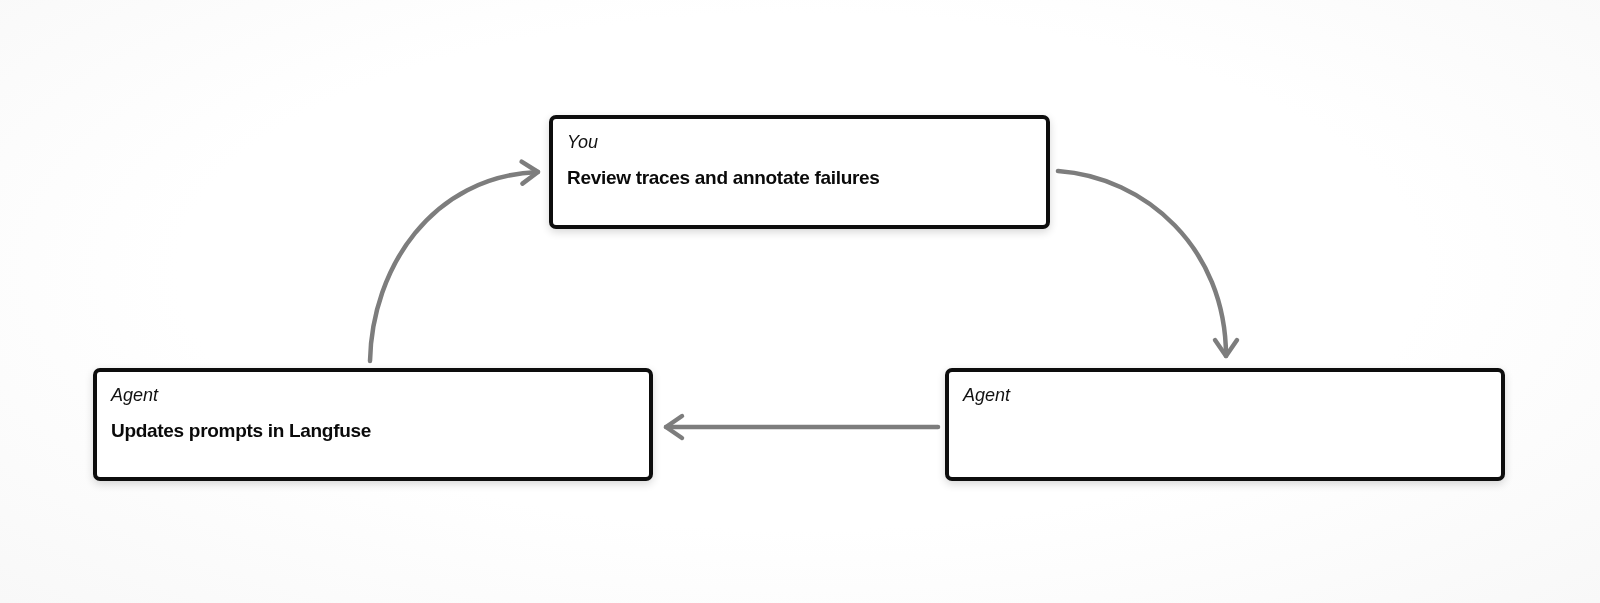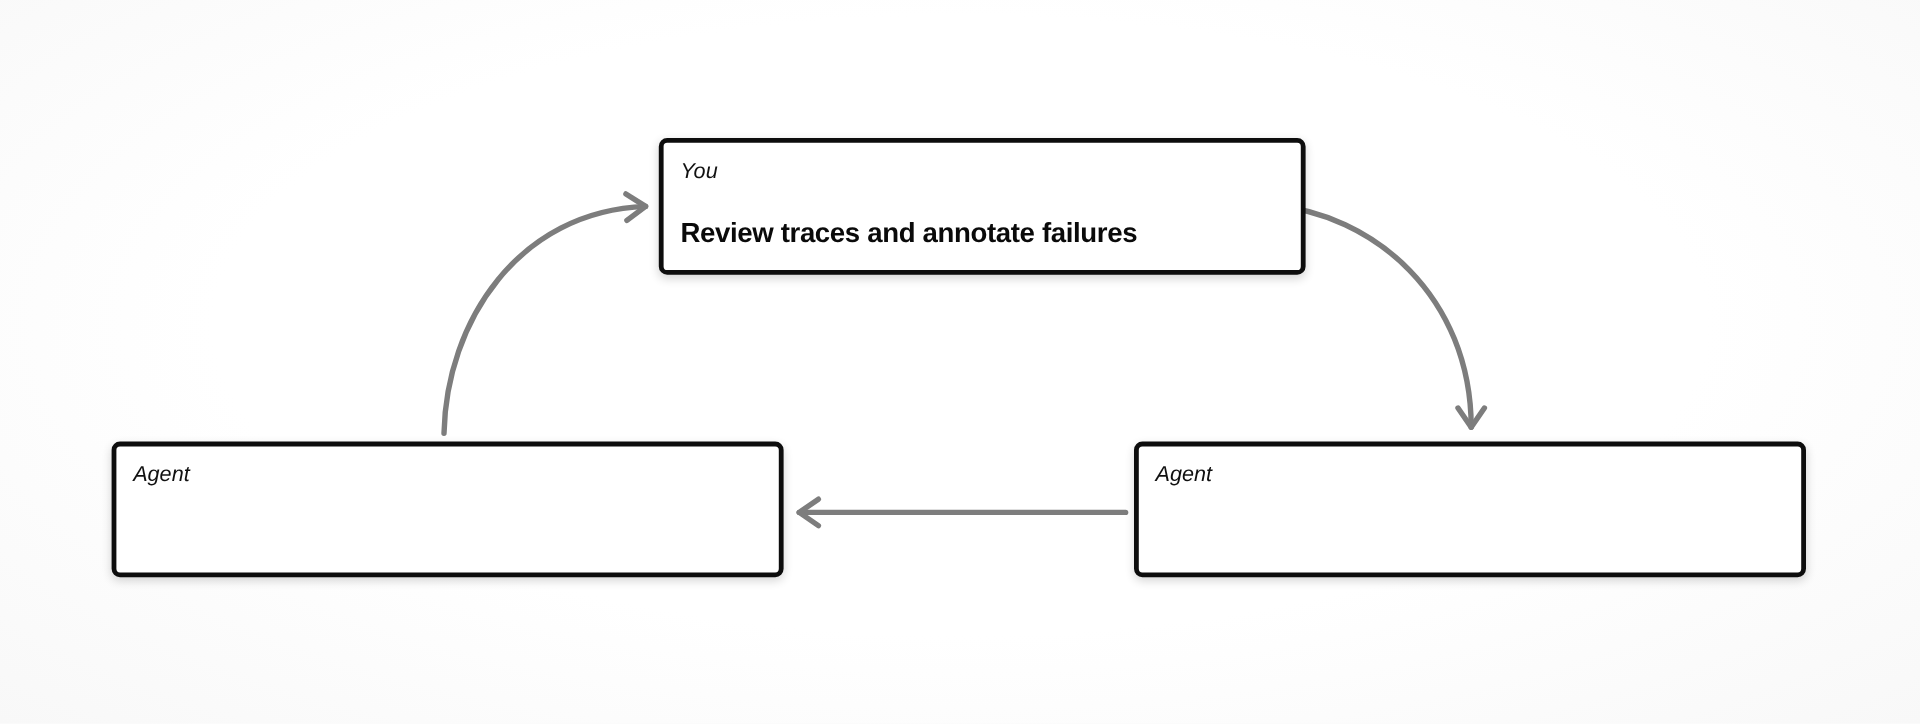--- a/index.html
+++ b/index.html
@@ -24,33 +24,33 @@
   }
   .node {
     position: absolute;
     box-sizing: border-box;
     background: #ffffff;
     border: 4px solid #0d0d0d;
     border-radius: 7px;
     box-shadow: 0 3px 8px rgba(0,0,0,0.16);
     padding: 12px 14px;
   }
-  .node-top   { left: 549px; top: 115px; width: 539px; height: 114px; }
+  .node-top   { left: 549px; top: 115px; width: 501px; height: 114px; }
   .node-left  { left:  93px; top: 368px; width: 560px; height: 113px; }
   .node-right { left: 945px; top: 368px; width: 560px; height: 113px; }
   .node .role {
     font-style: italic;
     font-size: 18px;
     line-height: 22px;
     color: #111111;
   }
   .node .title {
-    margin-top: 27px;
+    margin-top: 11px;
     font-weight: 700;
-    font-size: 23px;
+    font-size: 19px;
     line-height: 28px;
     letter-spacing: -0.3px;
     color: #0a0a0a;
     white-space: nowrap;
   }
 </style>
 </head>
 <body>
 
 <div class="canvas">
@@ -69,19 +69,20 @@
     <path d="M 938 427 L 666 427" fill="none" stroke="#7d7d7d" stroke-width="4.5" stroke-linecap="round" marker-end="url(#chevron)"></path>
   </svg>
 
   <div class="node node-top">
     <div class="role">You</div>
     <div class="title">Review traces and annotate failures</div>
   </div>
 
   <div class="node node-left">
     <div class="role">Agent</div>
+    <div class="title">Updates prompts in Langfuse</div>
   </div>
 
   <div class="node node-right">
     <div class="role">Agent</div>
   </div>
 
 </div>
 
 </body></html>

